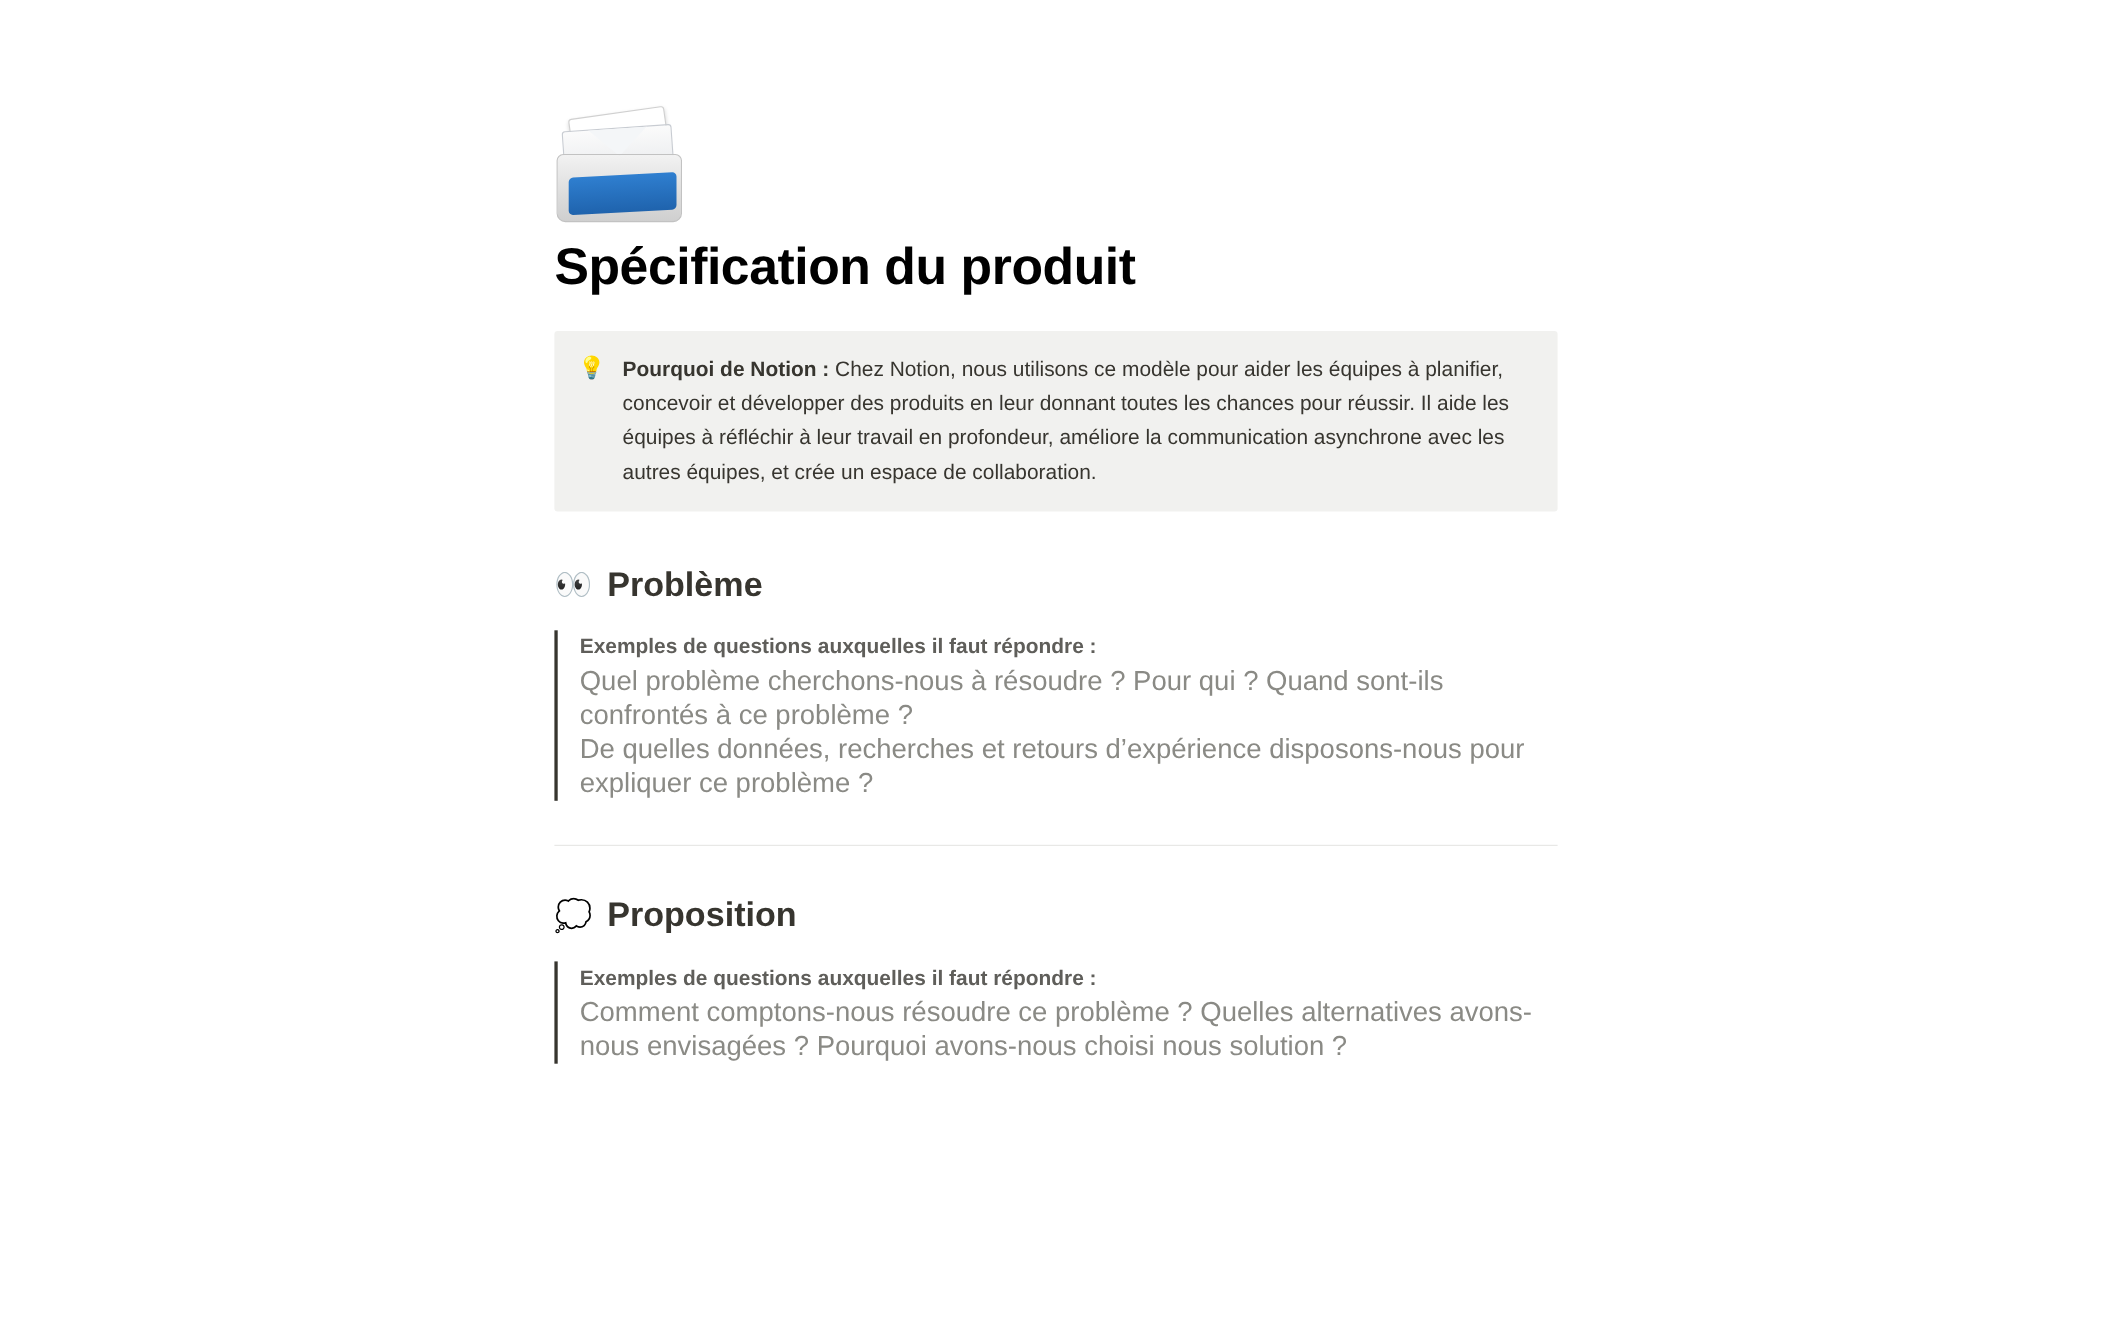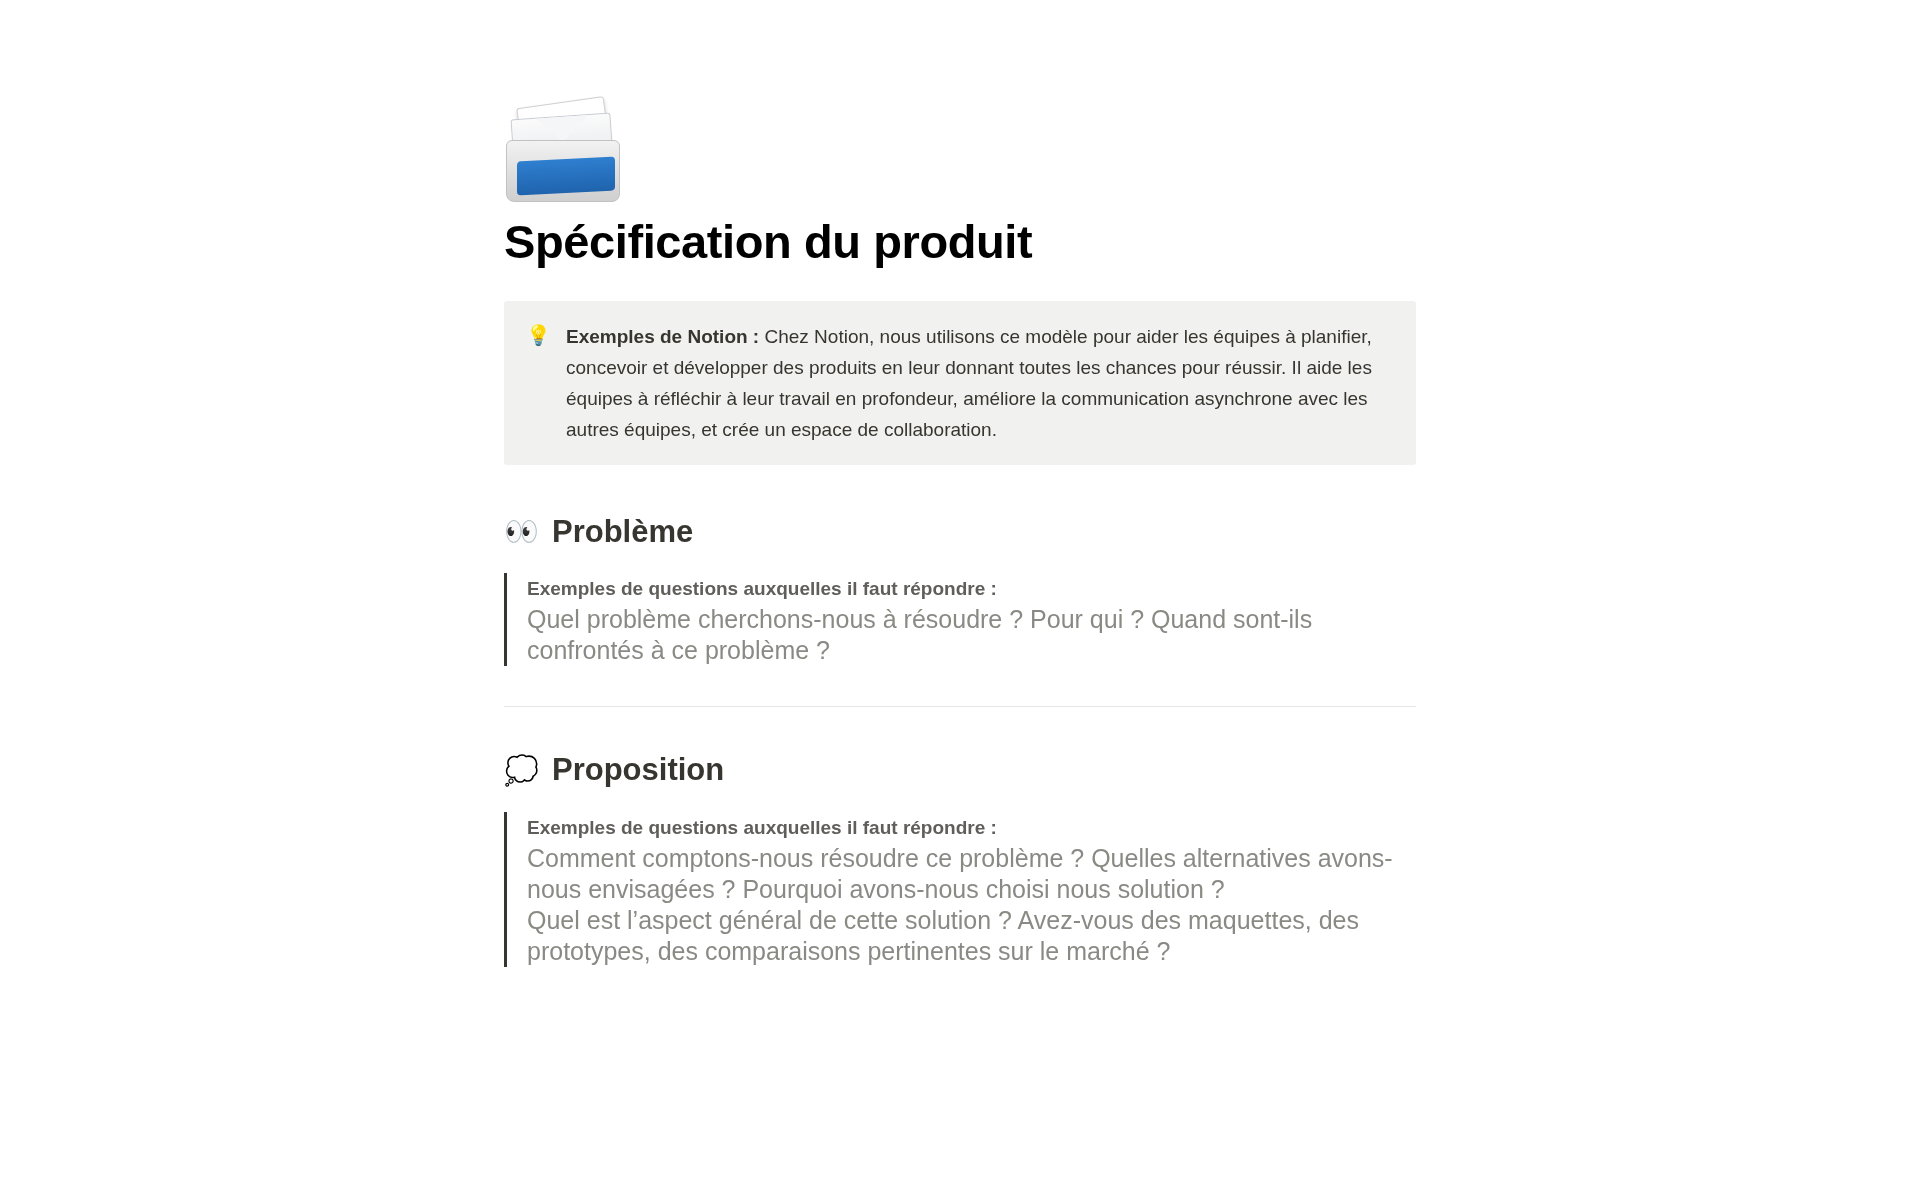--- a/index.html
+++ b/index.html
@@ -182,43 +182,43 @@
       <div class="tray">
         <div class="tray-inner"></div>
       </div>
     </div>
 
     <h1 class="title">Spécification du produit</h1>
 
     <div class="callout">
       <span class="bulb">💡</span>
       <div class="callout-text">
-        <b>Exemples de Notion :</b><span> Chez Notion, nous utilisons ce modèle pour aider les équipes à planifier, concevoir et développer des produits en leur donnant toutes les chances pour réussir. Il aide les équipes à réfléchir à leur travail en profondeur, améliore la communication asynchrone avec les autres équipes, et crée un espace de collaboration.</span>
+        <b>Pourquoi de Notion :</b><span> Chez Notion, nous utilisons ce modèle pour aider les équipes à planifier, concevoir et développer des produits en leur donnant toutes les chances pour réussir. Il aide les équipes à réfléchir à leur travail en profondeur, améliore la communication asynchrone avec les autres équipes, et crée un espace de collaboration.</span>
       </div>
     </div>
 
     <div class="section">
       <h2 class="heading">
         <span class="h-emoji">👀</span>
         <span>Problème</span>
       </h2>
       <blockquote class="quote">
         <div class="q-title">Exemples de questions auxquelles il faut répondre :</div>
         <div class="q-line">Quel problème cherchons-nous à résoudre ? Pour qui ? Quand sont-ils confrontés à ce problème ?</div>
+        <div class="q-line">De quelles données, recherches et retours d’expérience disposons-nous pour expliquer ce problème ?</div>
       </blockquote>
     </div>
 
     <hr class="divider">
 
     <div class="section">
       <h2 class="heading">
         <span class="h-emoji">💭</span>
         <span>Proposition</span>
       </h2>
       <blockquote class="quote">
         <div class="q-title">Exemples de questions auxquelles il faut répondre :</div>
         <div class="q-line">Comment comptons-nous résoudre ce problème ? Quelles alternatives avons-nous envisagées ? Pourquoi avons-nous choisi nous solution ?</div>
-        <div class="q-line">Quel est l’aspect général de cette solution ? Avez-vous des maquettes, des prototypes, des comparaisons pertinentes sur le marché ?</div>
       </blockquote>
     </div>
 
   </div>
 </div>
 
 </body></html>

